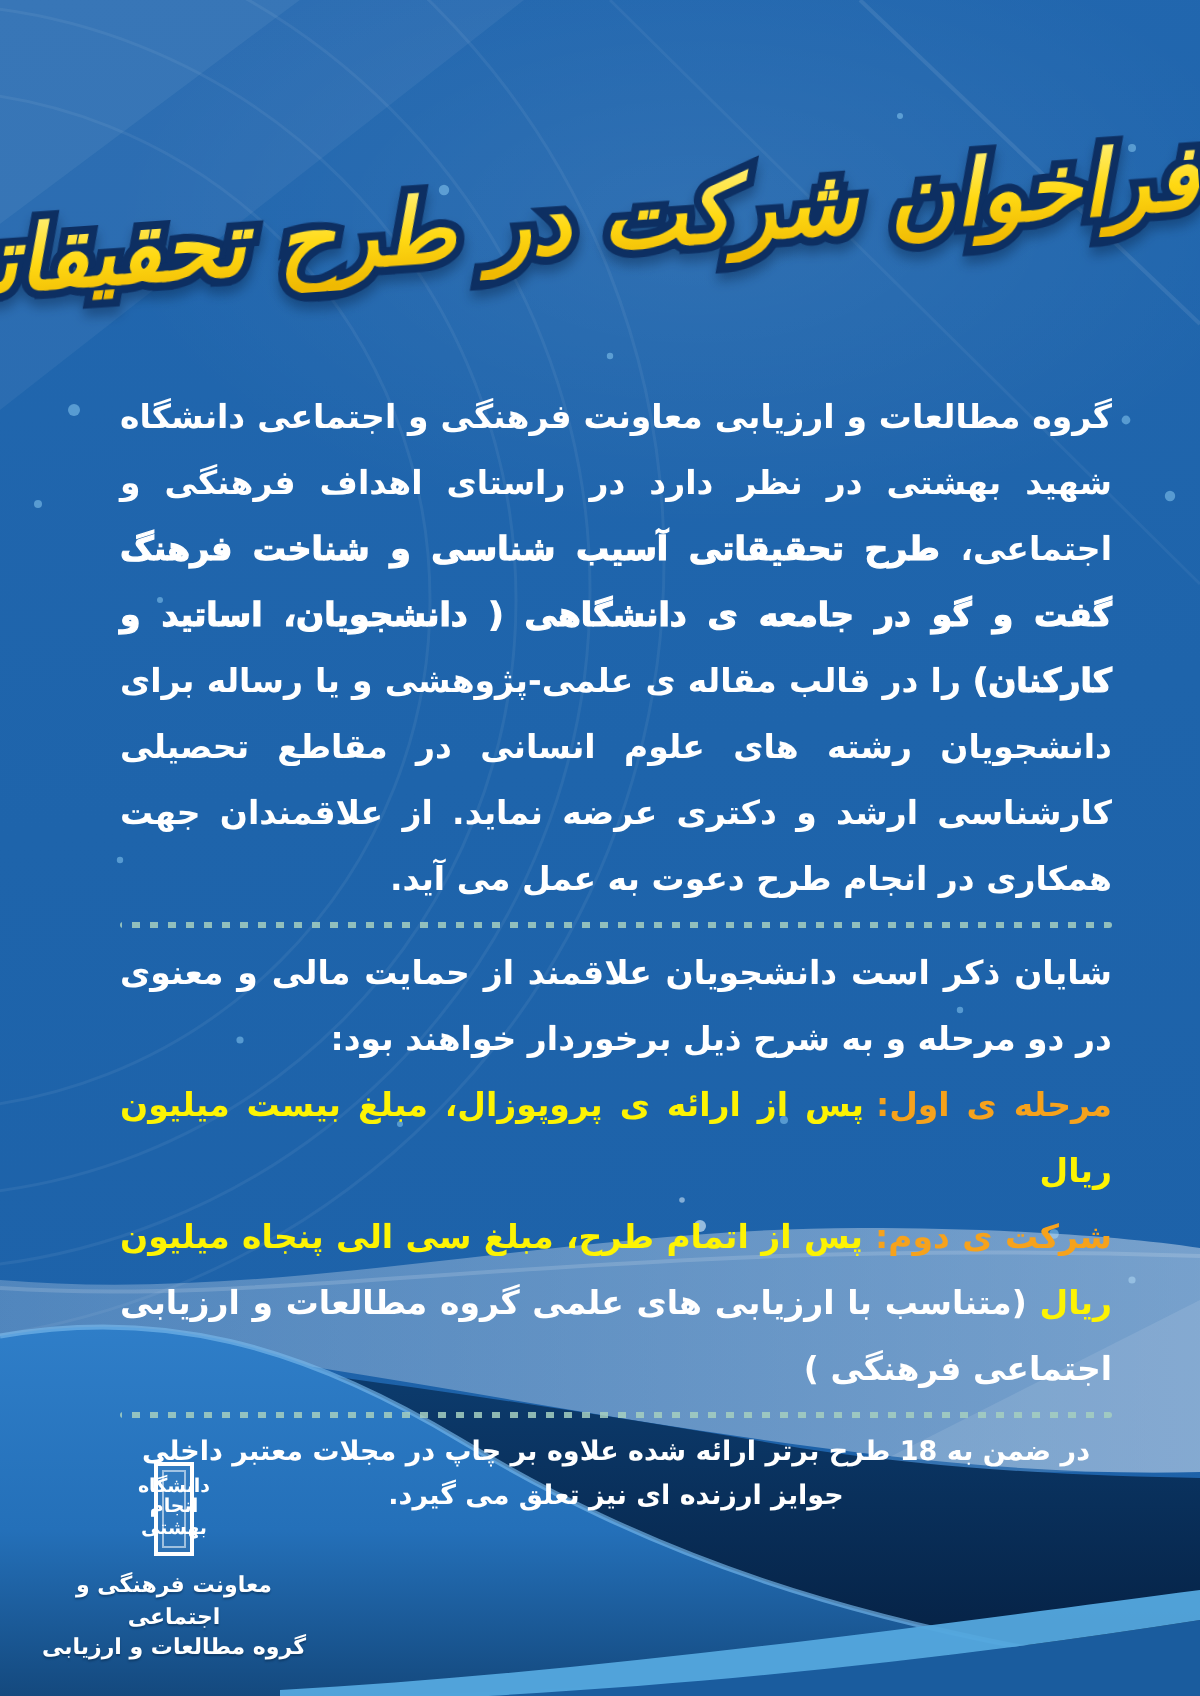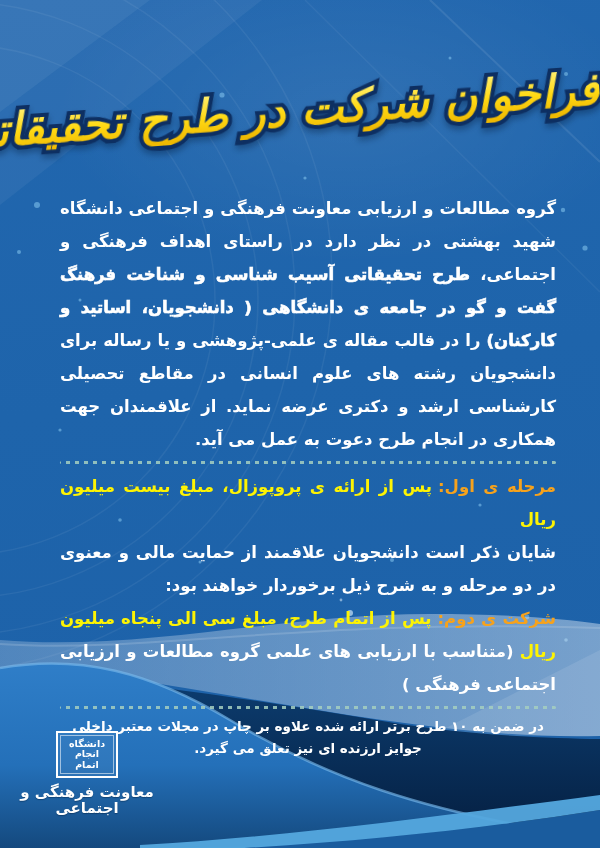--- a/index.html
+++ b/index.html
@@ -95,34 +95,34 @@
 
   
   .footer{
     position:absolute;
     top:731px;right:auto;left:19px;
     width:136px;
     text-align:center;
     color:#fff;
   }
   .logo{
-    width:62px;height:47px;
+    width:20px;height:47px;
     margin:0 auto 7px;
     border:2px solid #fff;
     outline:1px solid rgba(255,255,255,0.55);
     outline-offset:-5px;
     display:flex;align-items:center;justify-content:center;
     background:rgba(255,255,255,0.05);
   }
   .logo-inner{
     font-size:9.5px;line-height:10.5px;font-weight:bold;
     display:flex;flex-direction:column;
     letter-spacing:-0.5px;
   }
-  .org{font-size:15px;line-height:15.5px;font-weight:bold;text-shadow:0 1px 1px rgba(0,30,60,.4);}
+  .org{font-size:11px;line-height:15.5px;font-weight:bold;text-shadow:0 1px 1px rgba(0,30,60,.4);}
 </style>
 </head>
 <body>
 
 <div class="poster">
 
   <svg class="bg bg-top" width="600" height="848" viewBox="0 0 600 848">
     <polygon points="0,0 150,0 0,112" fill="rgba(255,255,255,0.10)"></polygon>
     <polygon points="150,0 262,0 0,205 0,112" fill="rgba(255,255,255,0.05)"></polygon>
     <g fill="none" stroke="rgba(255,255,255,0.06)" stroke-width="1.5">
@@ -189,37 +189,38 @@
   <h1 class="title">
     <span class="stroke" aria-hidden="true">فراخوان شرکت در طرح تحقیقاتی</span>
     <span class="fill">فراخوان شرکت در طرح تحقیقاتی</span>
   </h1>
 
   <div class="content">
     <p><span>گروه مطالعات و ارزیابی معاونت فرهنگی و اجتماعی دانشگاه شهید بهشتی در نظر دارد در راستای اهداف فرهنگی و اجتماعی، </span><span class="emph">طرح تحقیقاتی آسیب شناسی و شناخت فرهنگ گفت و گو در جامعه ی دانشگاهی ( دانشجویان، اساتید و کارکنان)</span><span> را در قالب مقاله ی علمی-پژوهشی و یا رساله برای دانشجویان رشته های علوم انسانی در مقاطع تحصیلی کارشناسی ارشد و دکتری عرضه نماید. از علاقمندان جهت همکاری در انجام طرح دعوت به عمل می آید.</span></p>
 
     <div class="dotted-sep"></div>
 
+    <p>شایان ذکر است دانشجویان علاقمند از حمایت مالی و معنوی در دو مرحله و به شرح ذیل برخوردار خواهند بود:</p>
+
     <p><span class="stage-label">مرحله ی اول:</span><span class="stage-text">پس از ارائه ی پروپوزال، مبلغ بیست میلیون ریال</span></p>
 
-    <p>شایان ذکر است دانشجویان علاقمند از حمایت مالی و معنوی در دو مرحله و به شرح ذیل برخوردار خواهند بود:</p>
-
     <p><span class="stage-label">شرکت ی دوم:</span><span class="stage-text">پس از اتمام طرح، مبلغ سی الی پنجاه میلیون ریال</span><span> (متناسب با ارزیابی های علمی گروه مطالعات و ارزیابی اجتماعی فرهنگی )</span></p>
 
     <div class="dotted-sep"></div>
 
-    <p class="bonus">در ضمن به ۱۰ طرح برتر ارائه شده علاوه بر چاپ در مجلات معتبر داخلی جوایز ارزنده ای نیز تعلق می گیرد.</p>
+    <p class="bonus">در ضمن به 18 طرح برتر ارائه شده علاوه بر چاپ در مجلات معتبر داخلی جوایز ارزنده ای نیز تعلق می گیرد.</p>
   </div>
 
   <div class="footer">
     <div class="logo">
       <div class="logo-inner">
         <span>دانشگاه</span>
         <span>انجام</span>
-        <span>اتمام</span>
+        <span>بهشتی</span>
       </div>
     </div>
     <div class="org">
       <div>معاونت فرهنگی و اجتماعی</div>
+      <div>گروه مطالعات و ارزیابی</div>
     </div>
   </div>
 
 </div>
 
 </body></html>

